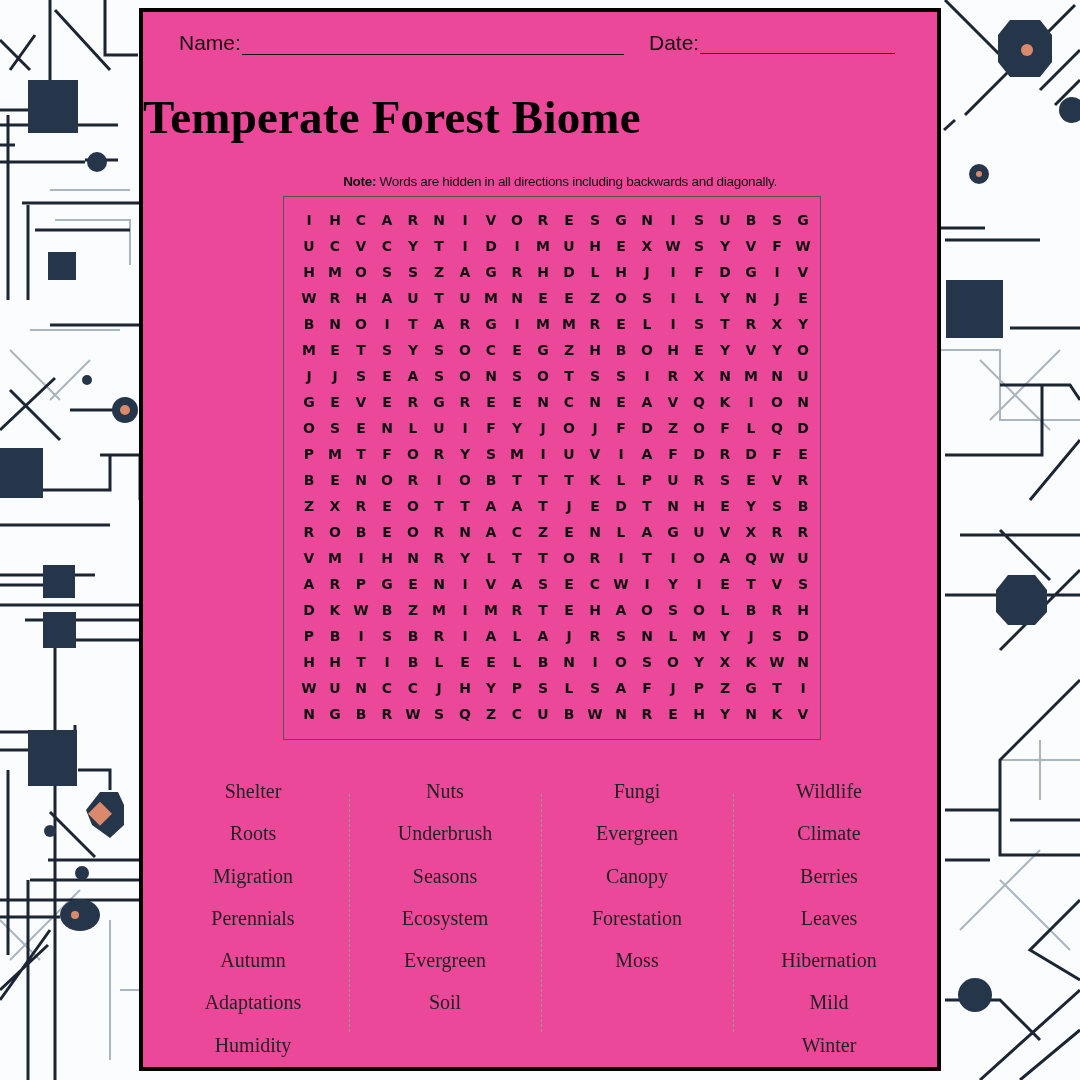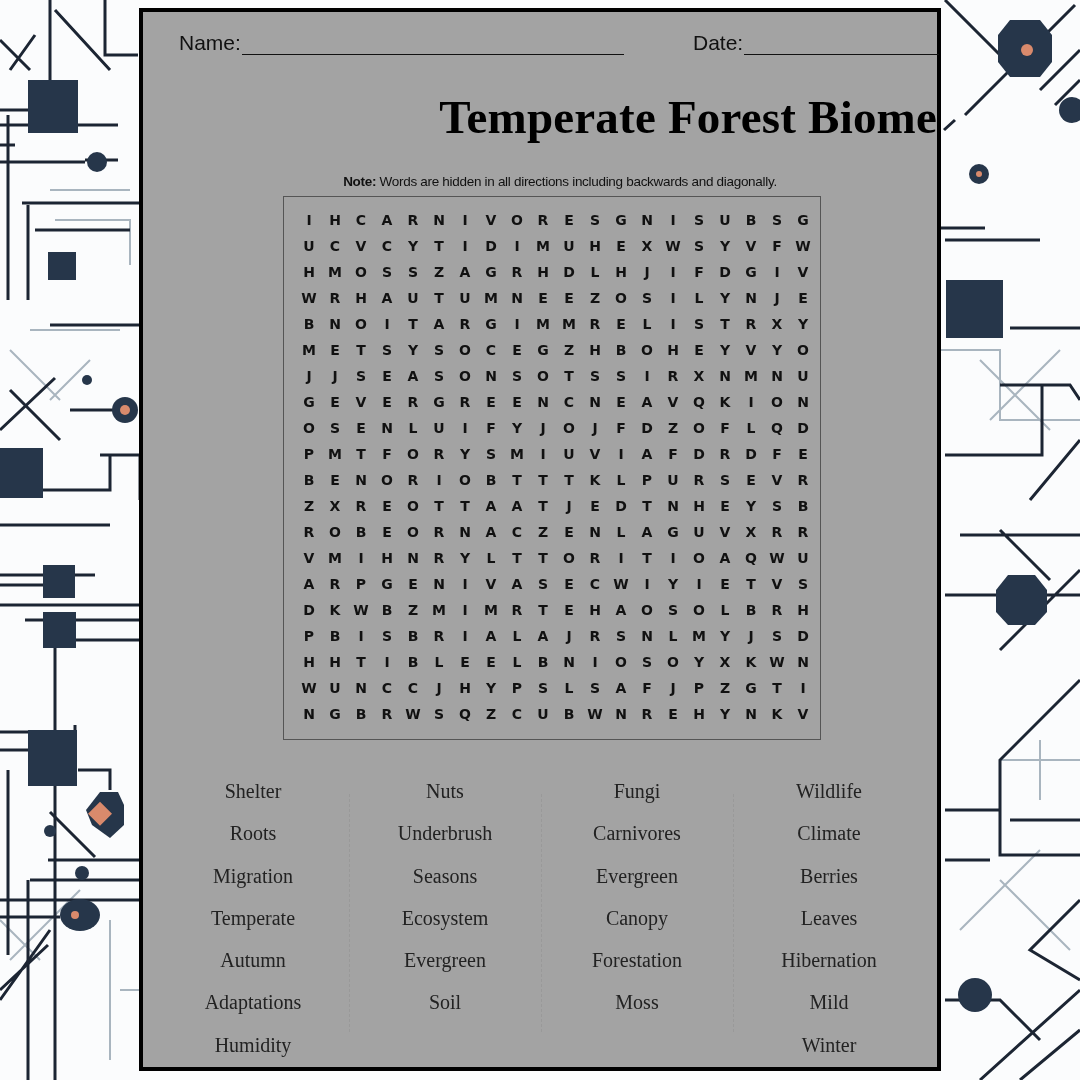--- a/index.html
+++ b/index.html
@@ -4,33 +4,33 @@
   <style>
     html, body { margin: 0; padding: 0; }
     body {
       width: 1080px; height: 1080px; position: relative; overflow: hidden;
       background: #fbfcfd;
       font-family: "Liberation Serif", serif;
     }
     #bg { position: absolute; left: 0; top: 0; width: 1080px; height: 1080px; }
     .page {
       position: absolute; left: 139px; top: 8px; width: 794px; height: 1055px;
-      background: #a3a3a3; border: 4px solid #000000;
+      background: #ec4899; border: 4px solid #000000;
     }
     .header-line {
       position: absolute; top: 19px; left: 36px; right: 40px; height: 30px;
       font-family: "Liberation Sans", sans-serif; font-size: 21px; color: #111;
     }
     .name-field { position: absolute; left: 0; top: 0; display: flex; align-items: flex-end; }
-    .date-field { position: absolute; left: 470px; top: 0; display: flex; align-items: flex-end; margin-left: 44px; }
+    .date-field { position: absolute; left: 470px; top: 0; display: flex; align-items: flex-start; }
     .blank { display: inline-block; border-bottom: 1.5px solid #111; height: 22px; margin-left: 1px; }
     .name-blank { width: 382px; }
     .date-blank { width: 195px; }
     .title {
-      position: absolute; top: 78px; left: 0; right: 0; text-align: right;
+      position: absolute; top: 78px; left: 0; right: 0; text-align: left;
       font-family: "Liberation Serif", serif; font-weight: bold; font-size: 47px; color: #000;
       letter-spacing: 0.2px;
     }
     .note {
       position: absolute; top: 162px; left: 162px; width: 510px; text-align: center;
       font-family: "Liberation Sans", sans-serif; font-size: 13.5px; color: #111;
       letter-spacing: -0.3px;
     }
     .note b { font-weight: bold; }
     .grid-box {
@@ -543,36 +543,35 @@
         <div class="cell">K</div>
         <div class="cell">V</div>
       </div>
   </div>
 
   <div class="words" id="words">
       <div class="word-col">
         <div class="word">Shelter</div>
         <div class="word">Roots</div>
         <div class="word">Migration</div>
-        <div class="word">Temperate</div>
+        <div class="word">Perennials</div>
         <div class="word">Autumn</div>
         <div class="word">Adaptations</div>
         <div class="word">Humidity</div>
       </div>
       <div class="word-col">
         <div class="word">Nuts</div>
         <div class="word">Underbrush</div>
         <div class="word">Seasons</div>
         <div class="word">Ecosystem</div>
         <div class="word">Evergreen</div>
         <div class="word">Soil</div>
       </div>
       <div class="word-col">
         <div class="word">Fungi</div>
-        <div class="word">Carnivores</div>
         <div class="word">Evergreen</div>
         <div class="word">Canopy</div>
         <div class="word">Forestation</div>
         <div class="word">Moss</div>
       </div>
       <div class="word-col">
         <div class="word">Wildlife</div>
         <div class="word">Climate</div>
         <div class="word">Berries</div>
         <div class="word">Leaves</div>

